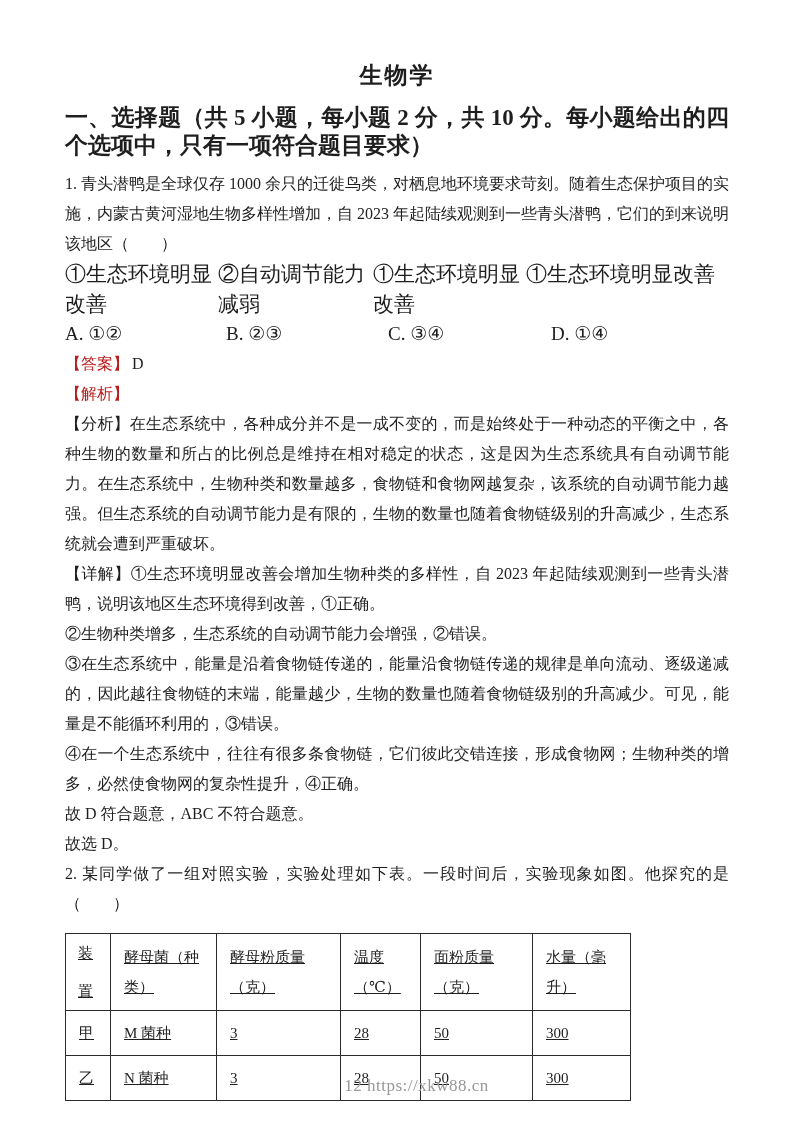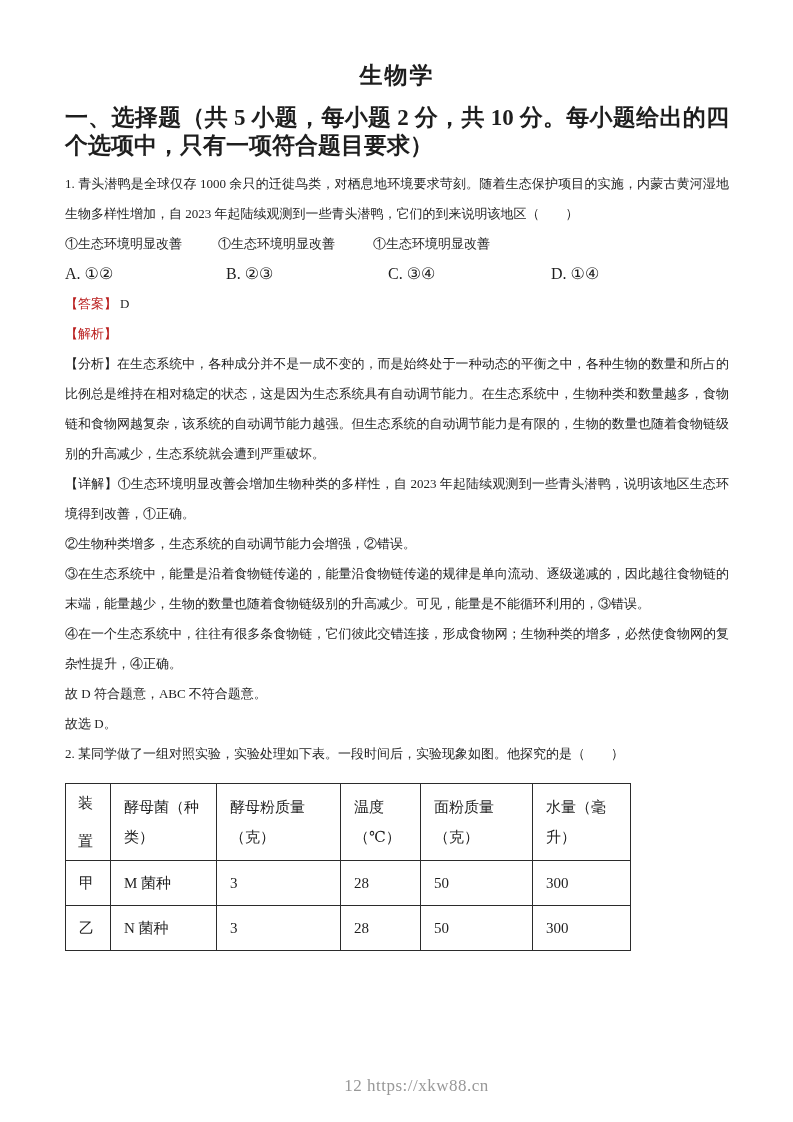--- a/index.html
+++ b/index.html
@@ -29,44 +29,45 @@
     letter-spacing: 2px;
   }
   .section-heading {
     font-size: 23px;
     font-weight: 700;
     line-height: 28px;
     text-align: justify;
     margin: 0 0 9px 0;
   }
   p.body-line {
-    font-size: 13px;
+    font-size: 16px;
     line-height: 30px;
     margin: 0;
     text-align: justify;
   }
   .statement-row {
     display: grid;
     grid-template-columns: 153px 155px 153px auto;
-    font-size: 13px;
+    font-size: 21px;
     line-height: 30px;
   }
   .choice-row {
     display: grid;
     grid-template-columns: 161px 162px 163px auto;
-    font-size: 16px;
+    font-size: 19px;
     line-height: 30px;
   }
   .blue-label { color: #b91c1c; }
   .answer-value { margin-left: 3px; }
   table.exp-table {
     border-collapse: collapse;
     margin-top: 14px;
     table-layout: fixed;
     font-size: 15px;
+    text-decoration: underline;
   }
   table.exp-table td {
     border: 1px solid #2b2b2b;
     padding: 0 6px 0 13px;
     vertical-align: middle;
     text-align: left;
     line-height: 30px;
     overflow: hidden;
   }
   table.exp-table tr.header-row td { height: 68px; }
@@ -96,20 +97,21 @@
   <div class="content">
 
     <h1 class="doc-title">生物学</h1>
 
     <div class="section-heading">一、选择题（共 5 小题，每小题 2 分，共 10 分。每小题给出的四个选项中，只有一项符合题目要求）</div>
 
     <p class="body-line">1. 青头潜鸭是全球仅存 1000 余只的迁徙鸟类，对栖息地环境要求苛刻。随着生态保护项目的实施，内蒙古黄河湿地生物多样性增加，自 2023 年起陆续观测到一些青头潜鸭，它们的到来说明该地区（　　）</p>
 
     <div class="statement-row">
       <span>①生态环境明显改善</span>
+      <span>②自动调节能力减弱</span>
       <span>①生态环境明显改善</span>
       <span>①生态环境明显改善</span>
     </div>
 
     <div class="choice-row">
       <span>A. ①②</span>
       <span>B. ②③</span>
       <span>C. ③④</span>
       <span>D. ①④</span>
     </div>

